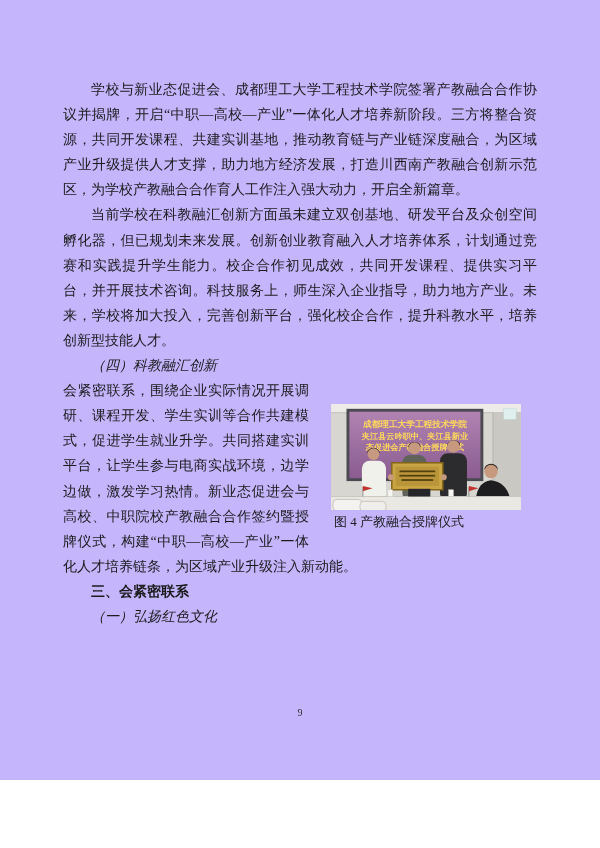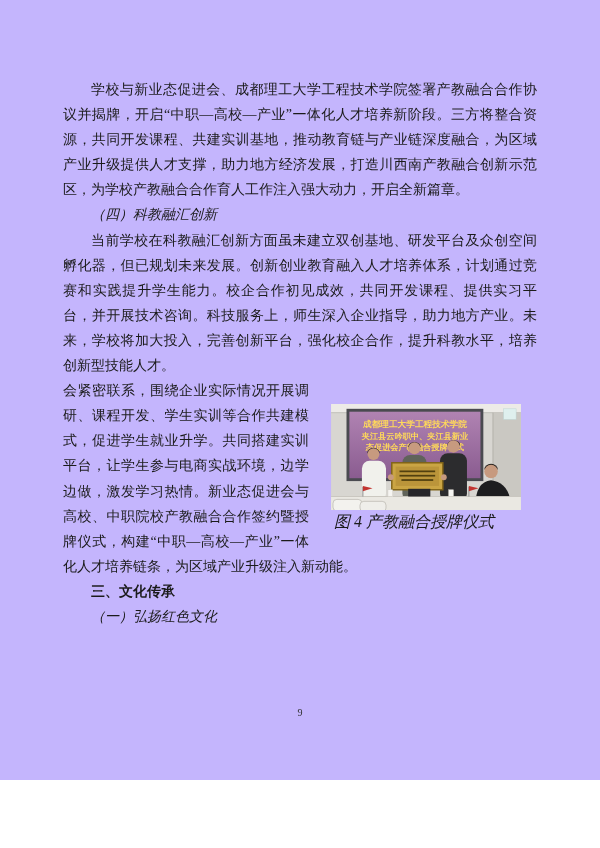--- a/index.html
+++ b/index.html
@@ -28,47 +28,46 @@
   }
   .p3wrap { display:flow-root; }
   figure.doc-figure {
     float:right;
     width:190px;
     margin:10px 0 2px 6px;
     padding:16px;
   }
   figure.doc-figure svg { display:block; width:190px; height:106px; }
   figure.doc-figure figcaption {
-    font-size:16px;
+    font-size:13px;
     line-height:20px;
     margin-top:2px;
     padding-left:3px;
     text-align:left;
     color:#1b1b1b;
-    font-style:italic;
   }
   .pagenum {
     position:absolute;
     left:0; right:0; bottom:62px;
     text-align:center;
     font-size:10px;
     color:#333333;
   }
 </style>
 </head>
 <body>
 
 <div class="page">
   <div class="content">
 
     <p class="indent">学校与新业态促进会、成都理工大学工程技术学院签署产教融合合作协议并揭牌，开启“中职—高校—产业”一体化人才培养新阶段。三方将整合资源，共同开发课程、共建实训基地，推动教育链与产业链深度融合，为区域产业升级提供人才支撑，助力地方经济发展，打造川西南产教融合创新示范区，为学校产教融合合作育人工作注入强大动力，开启全新篇章。</p>
 
+    <p class="indent">当前学校在科教融汇创新方面虽未建立双创基地、研发平台及众创空间孵化器，但已规划未来发展。创新创业教育融入人才培养体系，计划通过竞赛和实践提升学生能力。校企合作初见成效，共同开发课程、提供实习平台，并开展技术咨询。科技服务上，师生深入企业指导，助力地方产业。未来，学校将加大投入，完善创新平台，强化校企合作，提升科教水平，培养创新型技能人才。</p>
+
     <p class="indent kai-heading">（四）科教融汇创新</p>
-
-    <p class="indent">当前学校在科教融汇创新方面虽未建立双创基地、研发平台及众创空间孵化器，但已规划未来发展。创新创业教育融入人才培养体系，计划通过竞赛和实践提升学生能力。校企合作初见成效，共同开发课程、提供实习平台，并开展技术咨询。科技服务上，师生深入企业指导，助力地方产业。未来，学校将加大投入，完善创新平台，强化校企合作，提升科教水平，培养创新型技能人才。</p>
 
 
     <div class="p3wrap">
       <figure class="doc-figure">
         <svg viewBox="0 0 197 110" xmlns="http://www.w3.org/2000/svg" aria-hidden="true">
 
           <rect x="0" y="0" width="197" height="110" fill="#d8d6d1"></rect>
           <rect x="0" y="0" width="197" height="9" fill="#edebe7"></rect>
           <line x1="0" y1="9" x2="197" y2="9" stroke="#c0beb8" stroke-width="1"></line>
           <rect x="168" y="9" width="29" height="91" fill="#cac8c2"></rect>
@@ -122,21 +121,21 @@
           <rect x="122" y="89" width="5" height="7" fill="#f6f5f2" stroke="#cfccc4" stroke-width="0.5"></rect>
 
           <rect x="2" y="99" width="30" height="12" rx="4" fill="#f3f2ee" stroke="#bdbab2" stroke-width="0.8"></rect>
           <rect x="30" y="101" width="27" height="11" rx="4" fill="#efeeea" stroke="#bdbab2" stroke-width="0.8"></rect>
         </svg>
         <figcaption>图 4 产教融合授牌仪式</figcaption>
       </figure>
       <p>会紧密联系，围绕企业实际情况开展调研、课程开发、学生实训等合作共建模式，促进学生就业升学。共同搭建实训平台，让学生参与电商实战环境，边学边做，激发学习热情。新业态促进会与高校、中职院校产教融合合作签约暨授牌仪式，构建“中职—高校—产业”一体化人才培养链条，为区域产业升级注入新动能。</p>
     </div>
 
-    <p class="indent bold-heading">三、文化传承</p>
+    <p class="indent bold-heading">三、会紧密联系</p>
 
     <p class="indent kai-heading">（一）弘扬红色文化</p>
 
 
   </div>
 
   <div class="pagenum">9</div>
 </div>
 
 </body></html>

